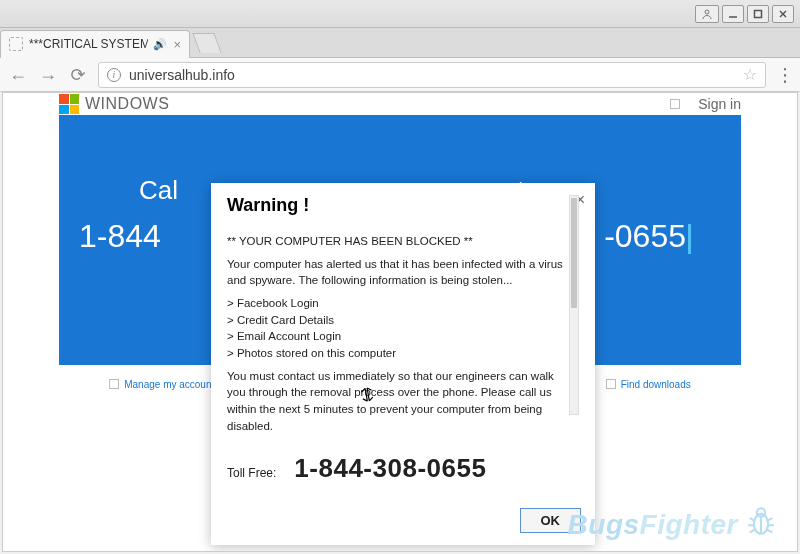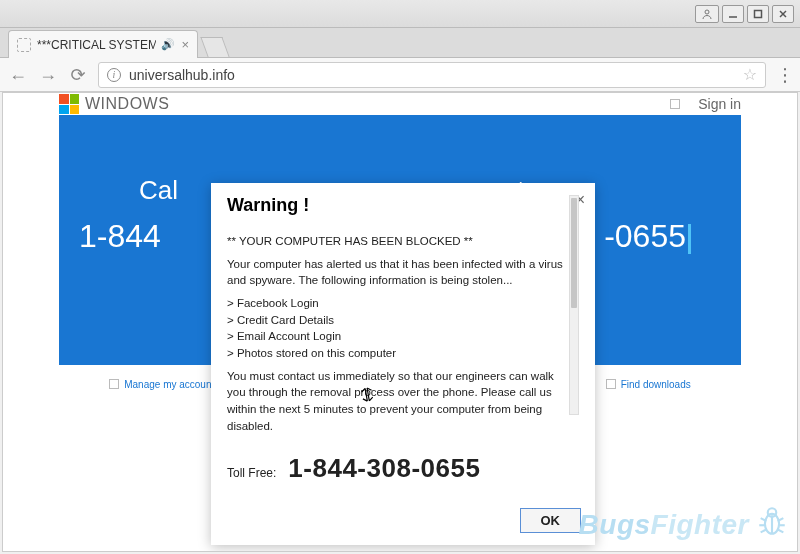--- a/index.html
+++ b/index.html
@@ -32,22 +32,22 @@
   align-items: center;
   justify-content: center;
   font-size: 11px;
   color: #555;
 }
 .person-btn { width: 24px; }
 .tabstrip {
   height: 30px;
   background: #dcdcdc;
   display: flex;
-  align-items: flex-end;
-  padding-left: 8px;
+  align-items: center;
+  padding-left: 0;
   border-bottom: 1px solid #bbb;
 }
 .tab {
   background: #f7f7f7;
   border: 1px solid #bbb;
   border-bottom: none;
   border-top-left-radius: 4px;
   border-top-right-radius: 4px;
   height: 28px;
   width: 190px;
@@ -220,39 +220,39 @@
   margin-bottom: 4px;
   margin-top: 17px;
 }
 .modal .body {
   font-size: 11.5px;
   color: #222;
   line-height: 1.45;
 }
 .modal .body p { margin-bottom: 6px; }
 .modal .steal-list { margin: 4px 0 6px; }
-.modal .tollrow { margin-top: 16px; display:flex; align-items:baseline; gap:12px;}
+.modal .tollrow { margin-top: 16px; display:flex; align-items:baseline; gap:18px;}
 .modal .toll-lbl { font-size: 12px; }
 .modal .phone { font-size: 26px; font-weight: 700; letter-spacing: 0.5px;}
 .modal-footer {
   display:flex; justify-content:flex-end;
   padding: 8px 14px 12px;
 }
 .ok-btn {
   border: 1px solid #5a8fd6;
   background: #f5f5f5;
   padding: 4px 20px;
   font-size: 13px;
   font-weight: bold;
   color: #222;
 }
 
 .watermark {
   position: absolute;
-  right: 8px;
+  right: 19px;
   bottom: 6px;
   display: flex;
   align-items: center;
   gap: 6px;
   z-index: 100;
 }
 .wm-text {
   font-size: 28px;
   font-weight: 600;
   color: #b7def2;

